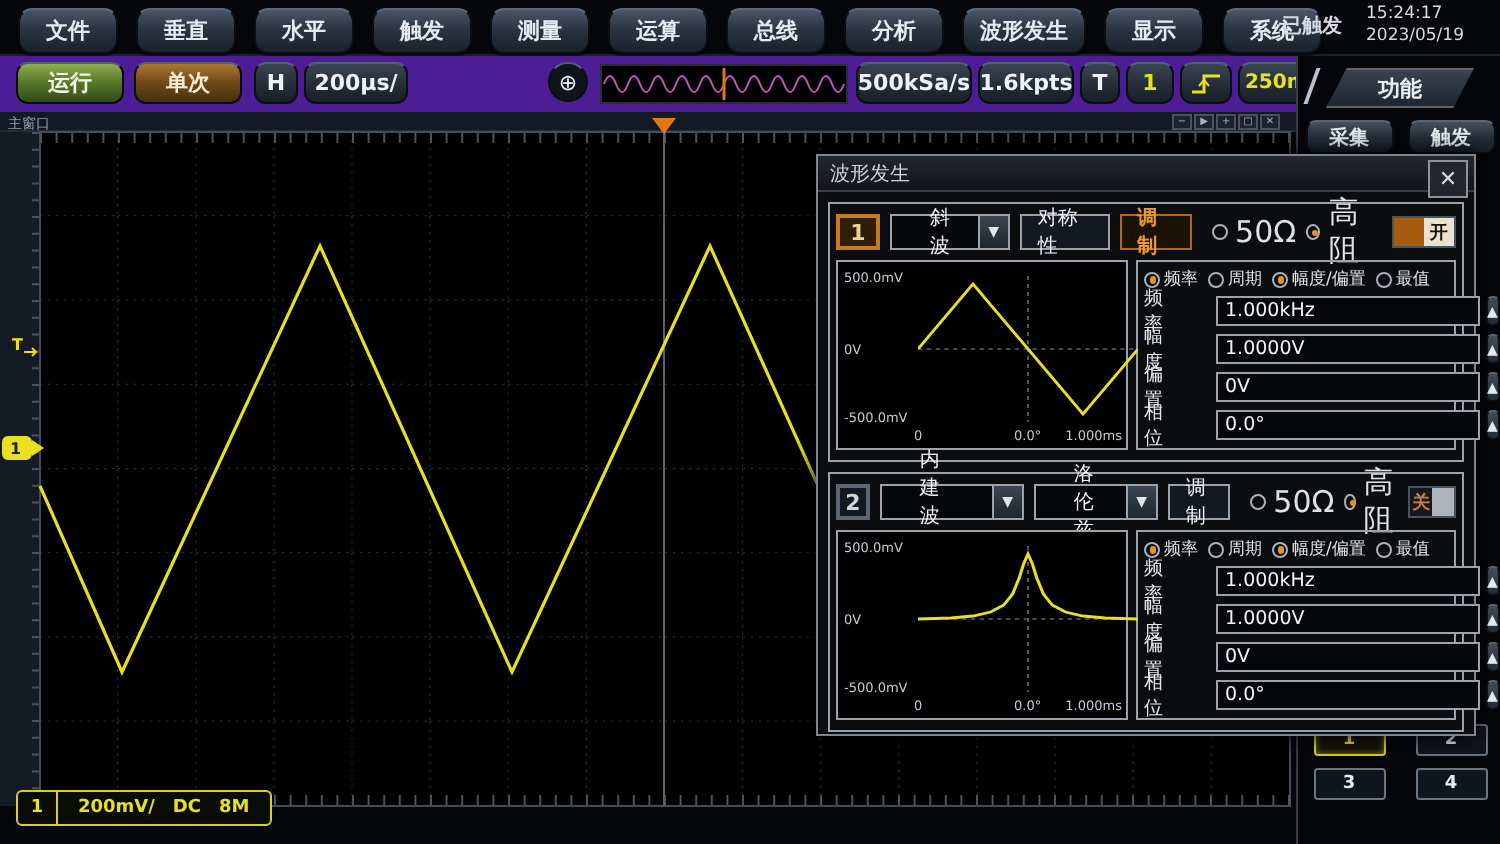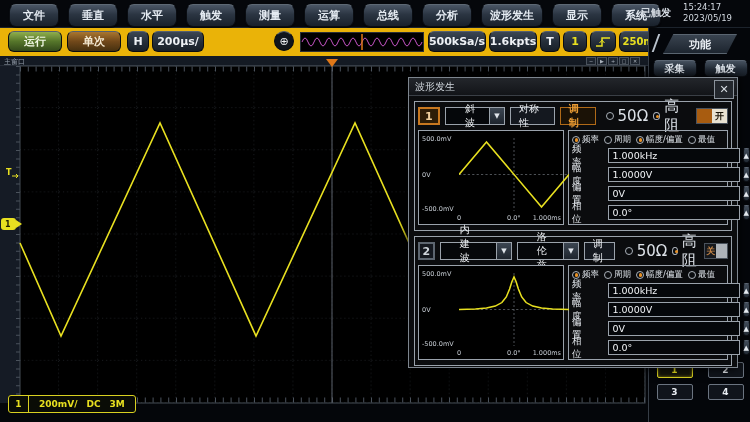--- a/index.html
+++ b/index.html
@@ -13,21 +13,21 @@
   .menu-btn { margin-left:9px; min-width:50px; padding:3px 8px; text-align:center;
               font-size:11px; font-weight:bold; color:#e4eaf1;
               background:linear-gradient(180deg,#4a5665 0%,#2b3542 45%,#19212b 100%);
               border:1px solid #0a0d12; border-top-color:#5d6874; border-radius:7px 7px 7px 7px;
               box-shadow:0 1px 1px rgba(0,0,0,.8); cursor:pointer; }
   .menu-right { position:absolute; right:18px; top:2px; display:flex; gap:12px; align-items:center; }
   .trig-status { font-size:10px; font-weight:bold; color:#d3d9e0; }
   .clock { display:flex; flex-direction:column; font-size:8.5px; color:#d3d9e0; line-height:11px; }
 
   
-  .toolbar { position:absolute; left:0; top:28px; width:648px; height:28px; background:#eab308; }
+  .toolbar { position:absolute; left:0; top:28px; width:648px; height:28px; background:#4c1d95; }
   .tb { position:absolute; top:3px; height:21px; display:flex; align-items:center; justify-content:center;
         font-size:11px; font-weight:bold; color:#eef1f5; border-radius:6px;
         background:linear-gradient(180deg,#3b4653 0%,#242d38 55%,#181f28 100%);
         border:1px solid #0a0d12; border-top-color:#556070; cursor:pointer; }
   .tb-run { left:8px; width:54px; background:linear-gradient(180deg,#8fae4d 0%,#55752a 50%,#33491a 100%); color:#f0f6e2; }
   .tb-single { left:67px; width:54px; background:linear-gradient(180deg,#a9762f 0%,#71481a 50%,#46300f 100%); color:#f5ead2; }
   .tb-h { left:127px; width:22px; }
   .tb-timebase { left:152px; width:52px; }
   .tb-offset { left:207px; width:62px; }
   .tb-zoom { left:274px; width:20px; height:20px; border-radius:50%; background:#10151c; font-weight:normal; }
@@ -214,21 +214,21 @@
       <polygon points="16,164 22,168 16,172" fill="#e8e020"></polygon>
       <text x="5" y="171" fill="#201f02" font-size="8" font-weight="bold">1</text>
     </g>
   </svg>
 
   <div class="ch-badge">
     <span class="num">1</span>
     <span class="vals">
       <span>200mV/</span>
       <span>DC</span>
-      <span>3M</span>
+      <span>8M</span>
     </span>
   </div>
 
   <div class="sidebar">
     <span class="fn-slash"></span>
     <div class="fn-btn">
       <span>功能</span>
     </div>
     <div class="side-row">
       <div class="side-btn">采集</div>

